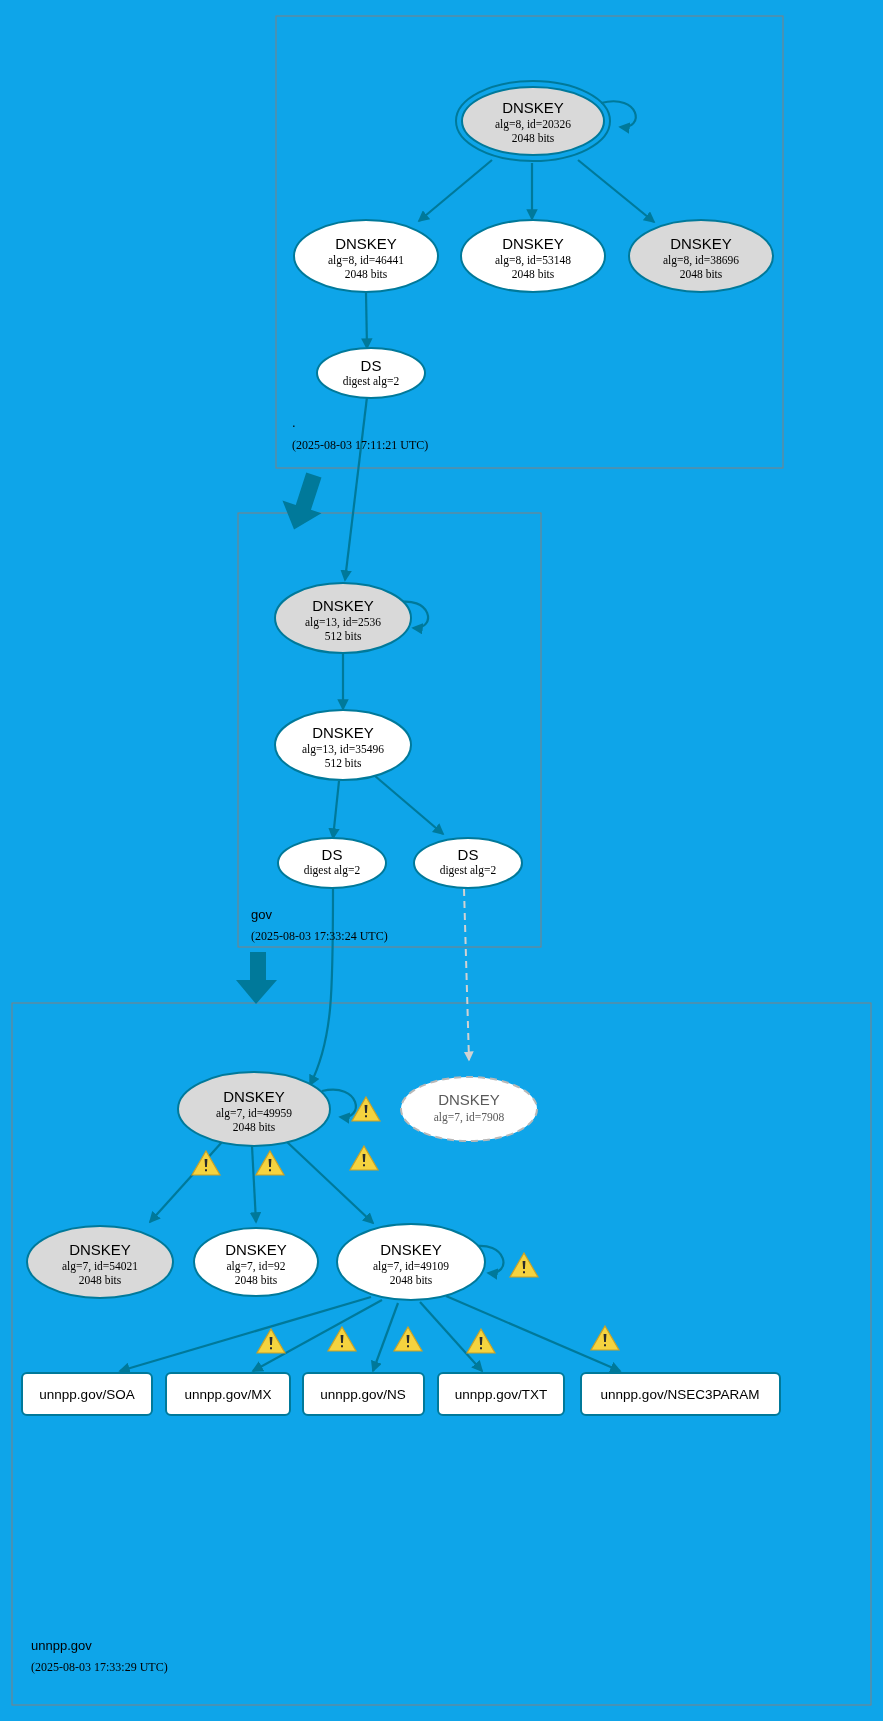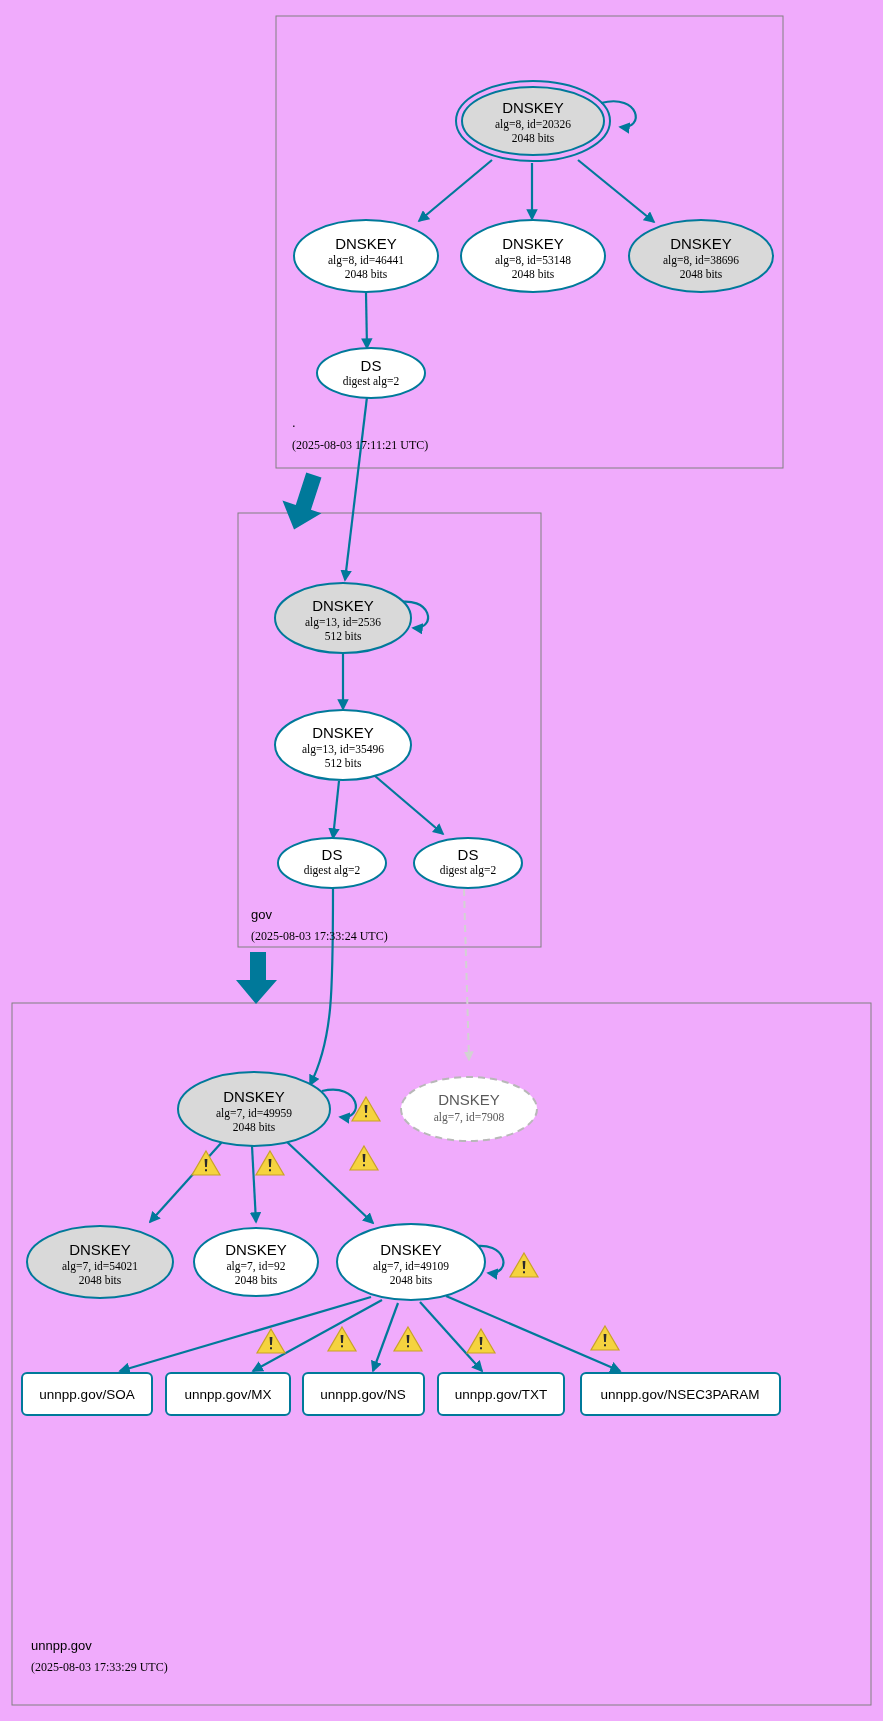--- a/index.html
+++ b/index.html
@@ -7,21 +7,21 @@
     padding: 0;
     background: #ffffff;
   }
   body {
     font-family: "Liberation Sans", sans-serif;
   }
   #stage {
     position: relative;
     width: 883px;
     height: 1721px;
-    background: #f0abfc;
+    background: #0ea5e9;
     overflow: hidden;
   }
   svg.layer {
     position: absolute;
     left: 0;
     top: 0;
     width: 883px;
     height: 1721px;
   }
   .zone-box {

